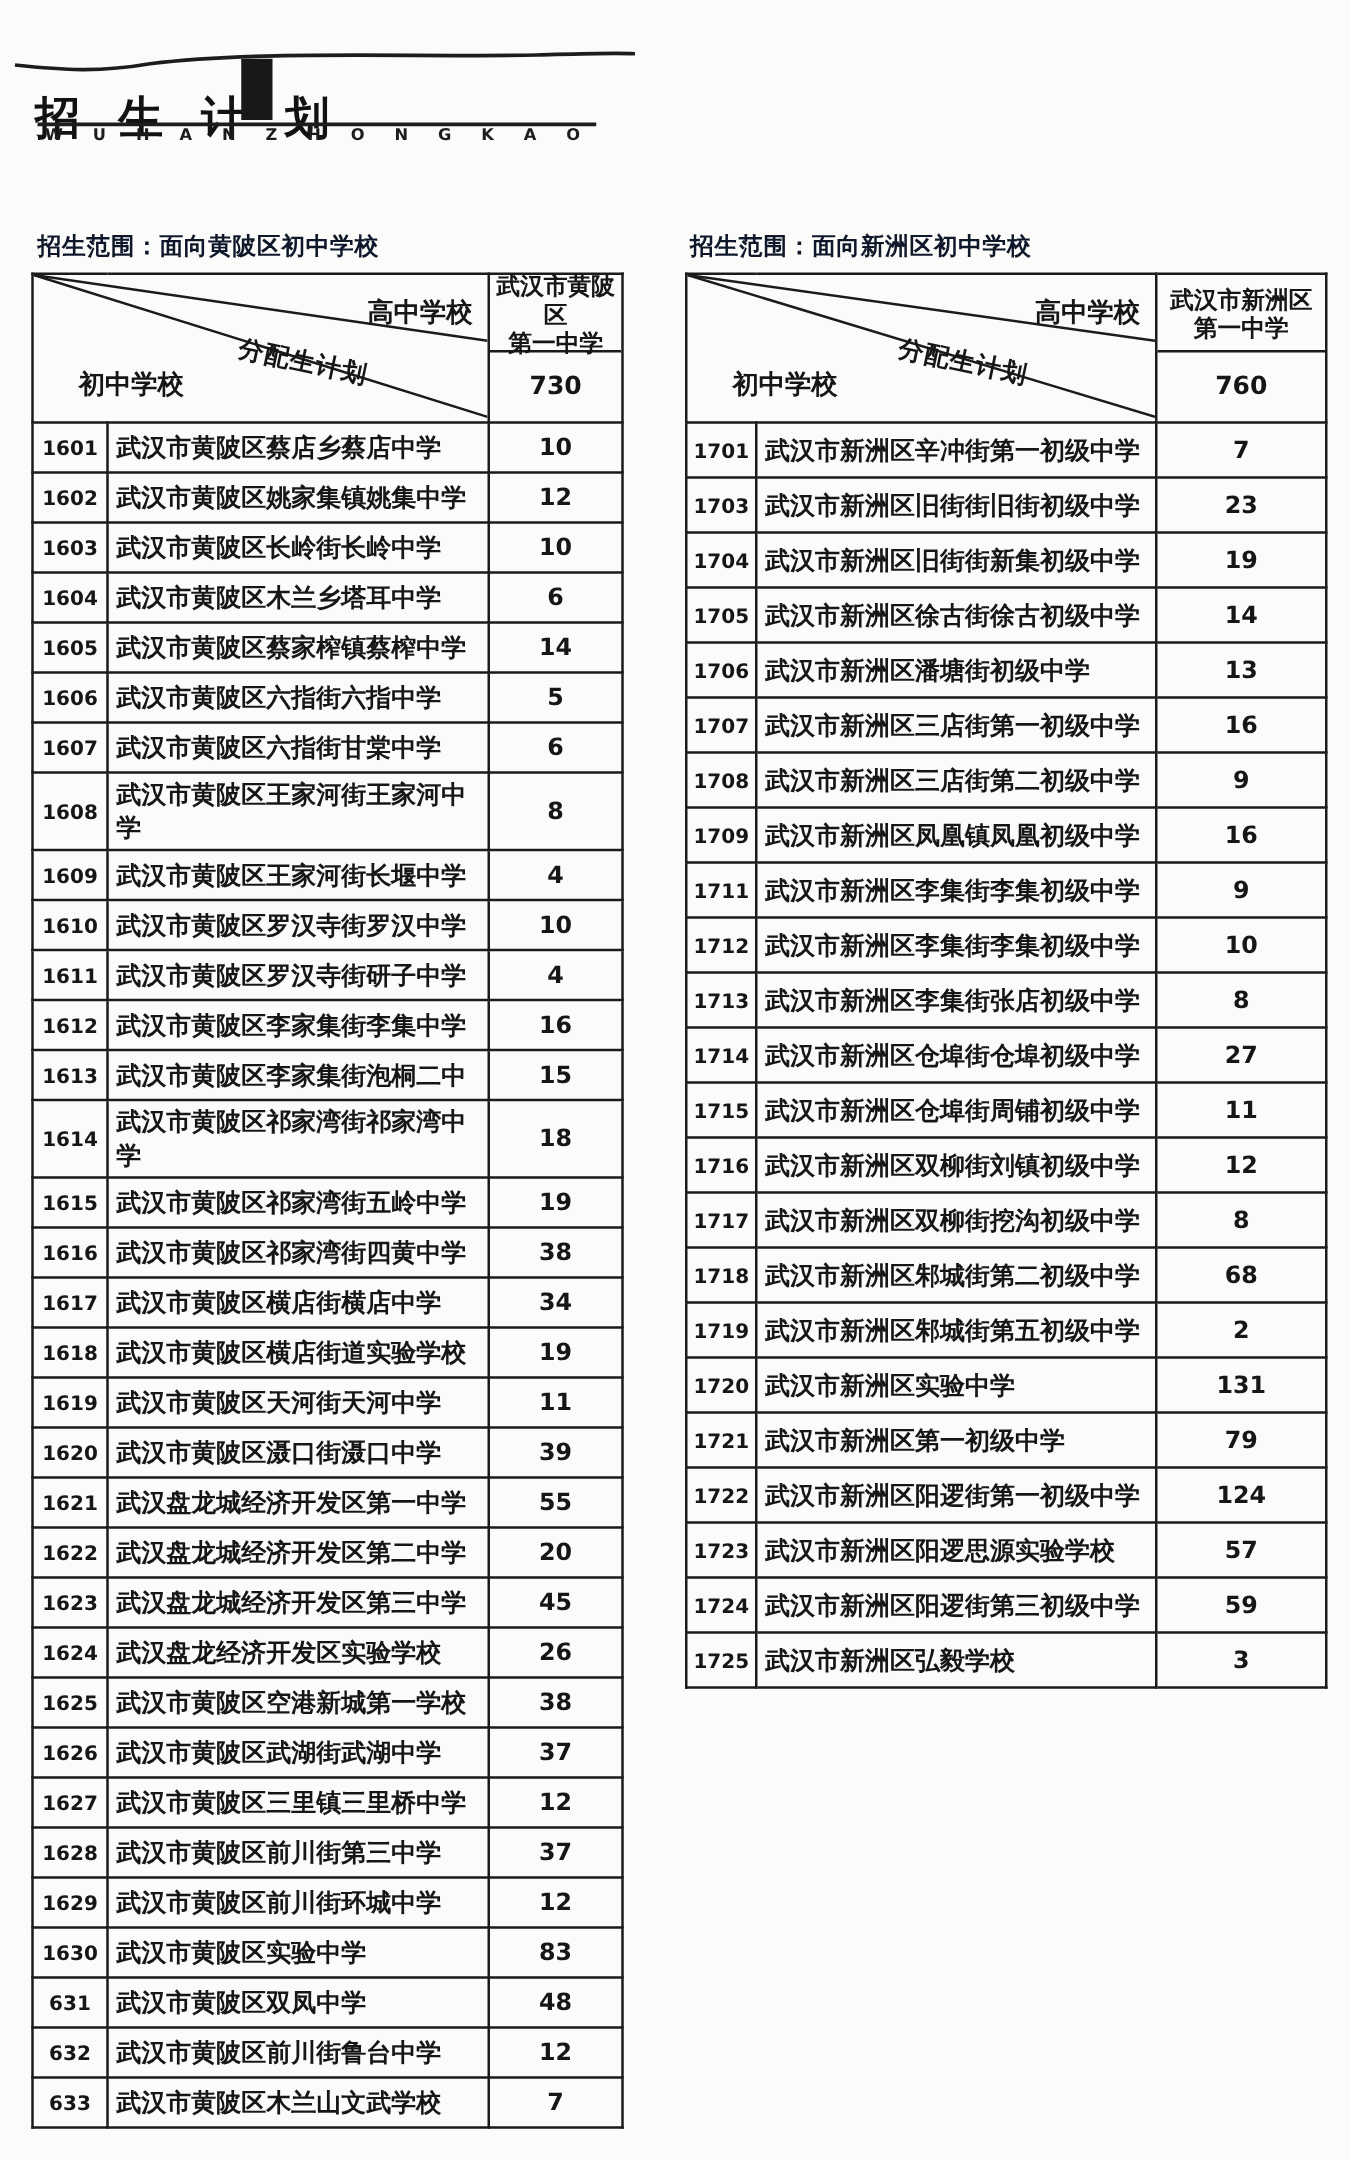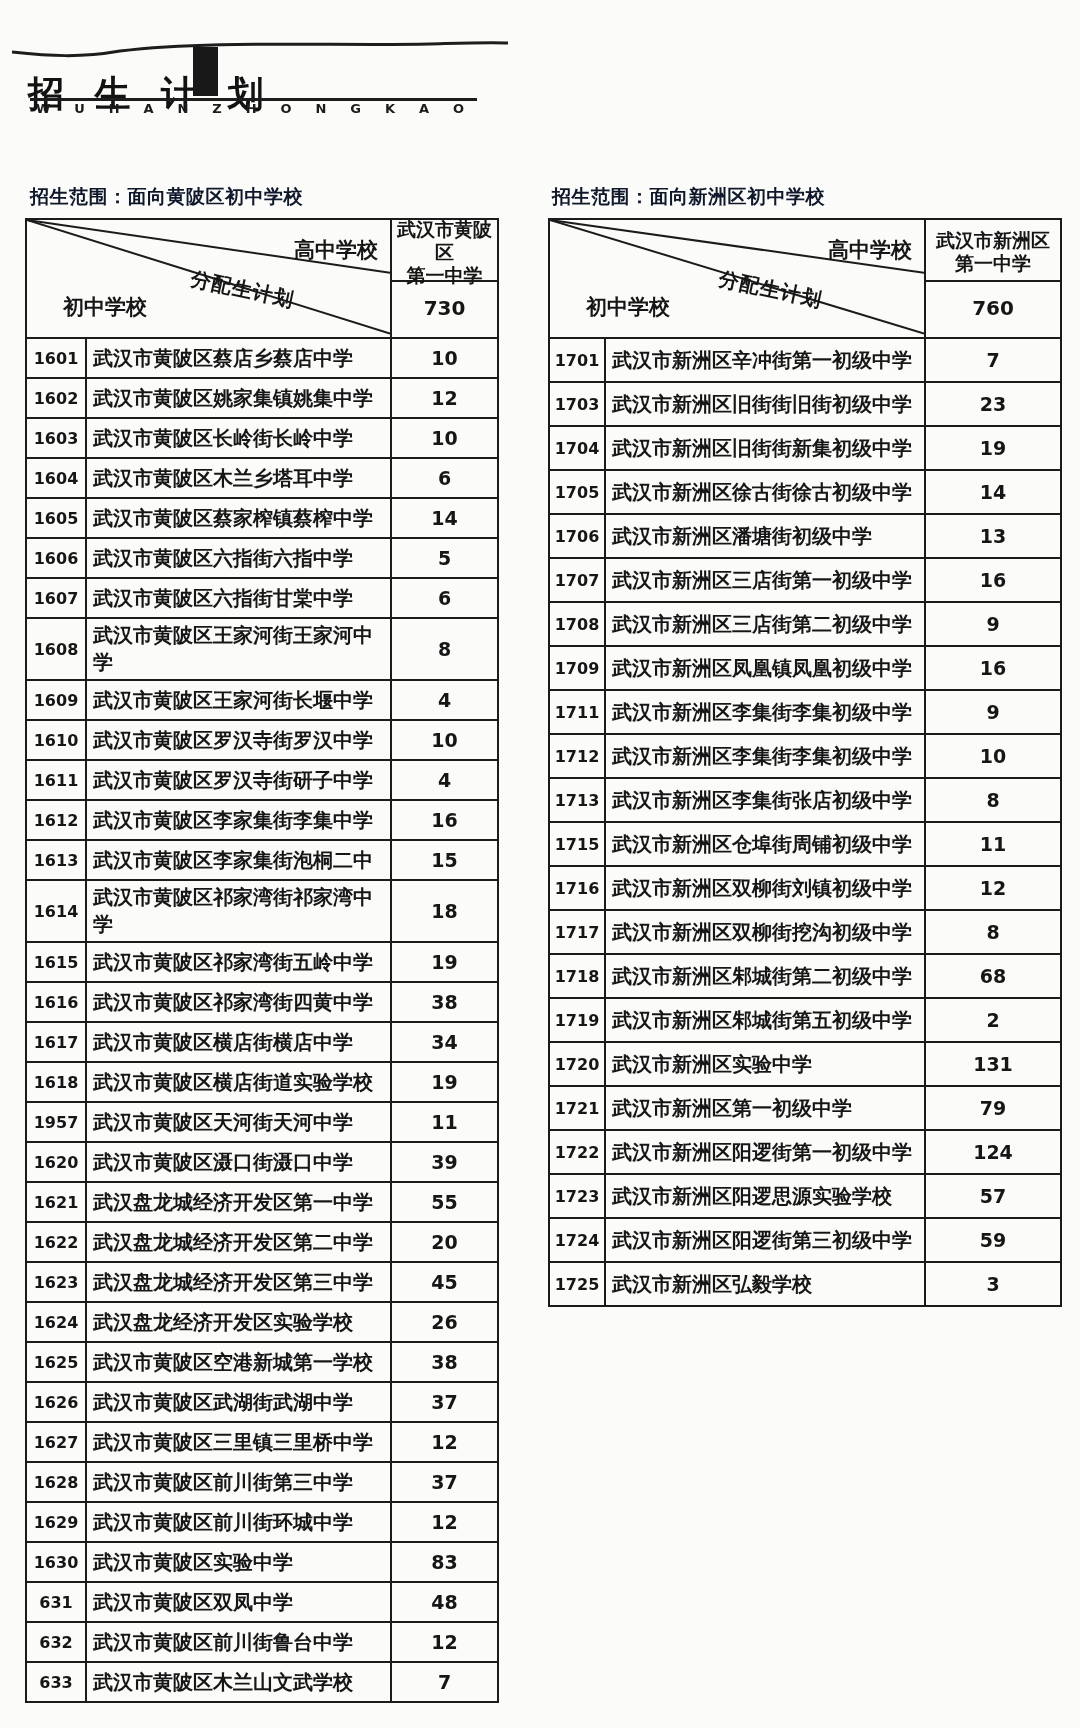--- a/index.html
+++ b/index.html
@@ -206,21 +206,21 @@
         <td class="td-code">1617</td>
         <td class="td-name">武汉市黄陂区横店街横店中学</td>
         <td class="td-val">34</td>
       </tr>
       <tr class="data-row">
         <td class="td-code">1618</td>
         <td class="td-name">武汉市黄陂区横店街道实验学校</td>
         <td class="td-val">19</td>
       </tr>
       <tr class="data-row">
-        <td class="td-code">1957</td>
+        <td class="td-code">1619</td>
         <td class="td-name">武汉市黄陂区天河街天河中学</td>
         <td class="td-val">11</td>
       </tr>
       <tr class="data-row">
         <td class="td-code">1620</td>
         <td class="td-name">武汉市黄陂区滠口街滠口中学</td>
         <td class="td-val">39</td>
       </tr>
       <tr class="data-row">
         <td class="td-code">1621</td>
@@ -366,20 +366,25 @@
         <td class="td-code">1712</td>
         <td class="td-name">武汉市新洲区李集街李集初级中学</td>
         <td class="td-val">10</td>
       </tr>
       <tr class="data-row">
         <td class="td-code">1713</td>
         <td class="td-name">武汉市新洲区李集街张店初级中学</td>
         <td class="td-val">8</td>
       </tr>
       <tr class="data-row">
+        <td class="td-code">1714</td>
+        <td class="td-name">武汉市新洲区仓埠街仓埠初级中学</td>
+        <td class="td-val">27</td>
+      </tr>
+      <tr class="data-row">
         <td class="td-code">1715</td>
         <td class="td-name">武汉市新洲区仓埠街周铺初级中学</td>
         <td class="td-val">11</td>
       </tr>
       <tr class="data-row">
         <td class="td-code">1716</td>
         <td class="td-name">武汉市新洲区双柳街刘镇初级中学</td>
         <td class="td-val">12</td>
       </tr>
       <tr class="data-row">

